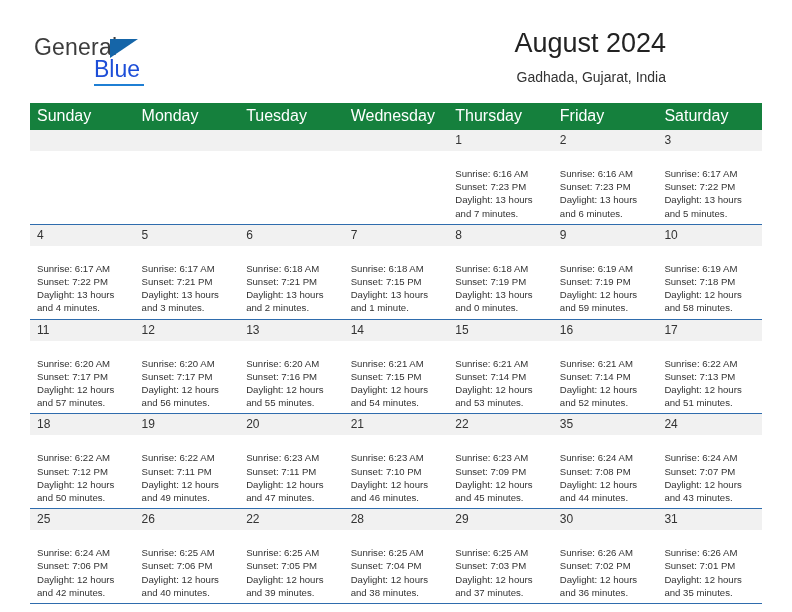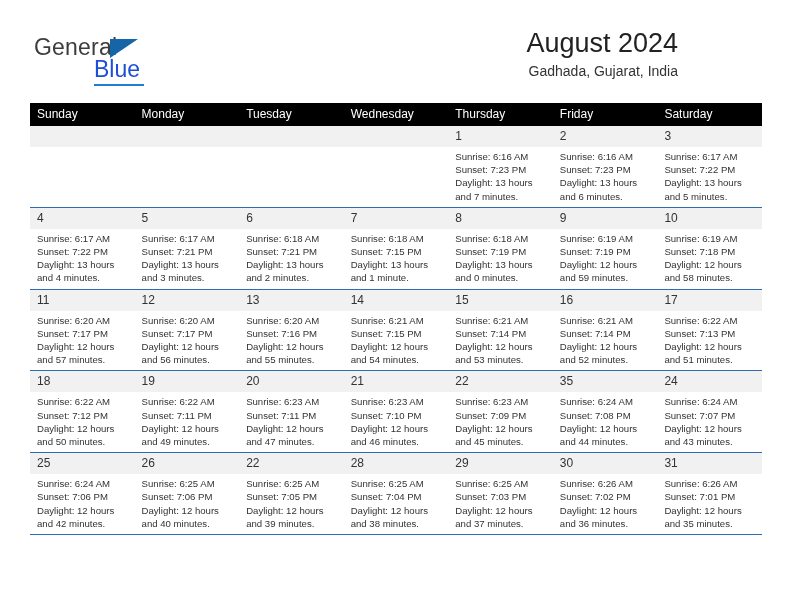--- a/index.html
+++ b/index.html
@@ -66,52 +66,52 @@
     position: absolute;
     left: 60px;
     top: 50px;
     width: 50px;
     height: 2px;
     background: #1f7fd4;
   }
 
   .title-block {
     position: absolute;
-    right: 0;
+    right: 12px;
     top: 0;
     text-align: right;
   }
   .cal-title {
     font-size: 27px;
     color: #222222;
     line-height: 34px;
     font-weight: normal;
     white-space: nowrap;
   }
   .cal-subtitle {
     font-size: 14px;
     color: #333333;
     line-height: 22px;
-    margin-top: 0;
+    margin-top: 6px;
     white-space: nowrap;
   }
 
   
   .calendar {
     position: absolute;
     left: 30px;
     top: 103px;
     width: 732px;
     border-collapse: collapse;
     table-layout: fixed;
   }
   .calendar th {
-    background: #000000;
+    background: #15803d;
     color: #ffffff;
-    font-size: 12px;
+    font-size: 16px;
     font-weight: normal;
     text-align: left;
     padding: 4px 0 5px 7px;
     height: 12px;
     border: none;
   }
   .calendar td {
     vertical-align: top;
     padding: 0;
     border: none;
@@ -120,21 +120,21 @@
     width: 104.57px;
   }
   .daynum {
     background: #f1f1f1;
     font-size: 12px;
     color: #333333;
     padding: 3px 0 4px 7px;
     line-height: 14px;
   }
   .dayinfo {
-    padding: 3px 6px 4px 7px;
+    padding: 16px 6px 4px 7px;
     font-size: 9.6px;
     line-height: 13.2px;
     color: #333333;
   }
   .dayinfo div {
     white-space: nowrap;
   }
   td.empty .daynum {
     background: #f1f1f1;
     color: transparent;

